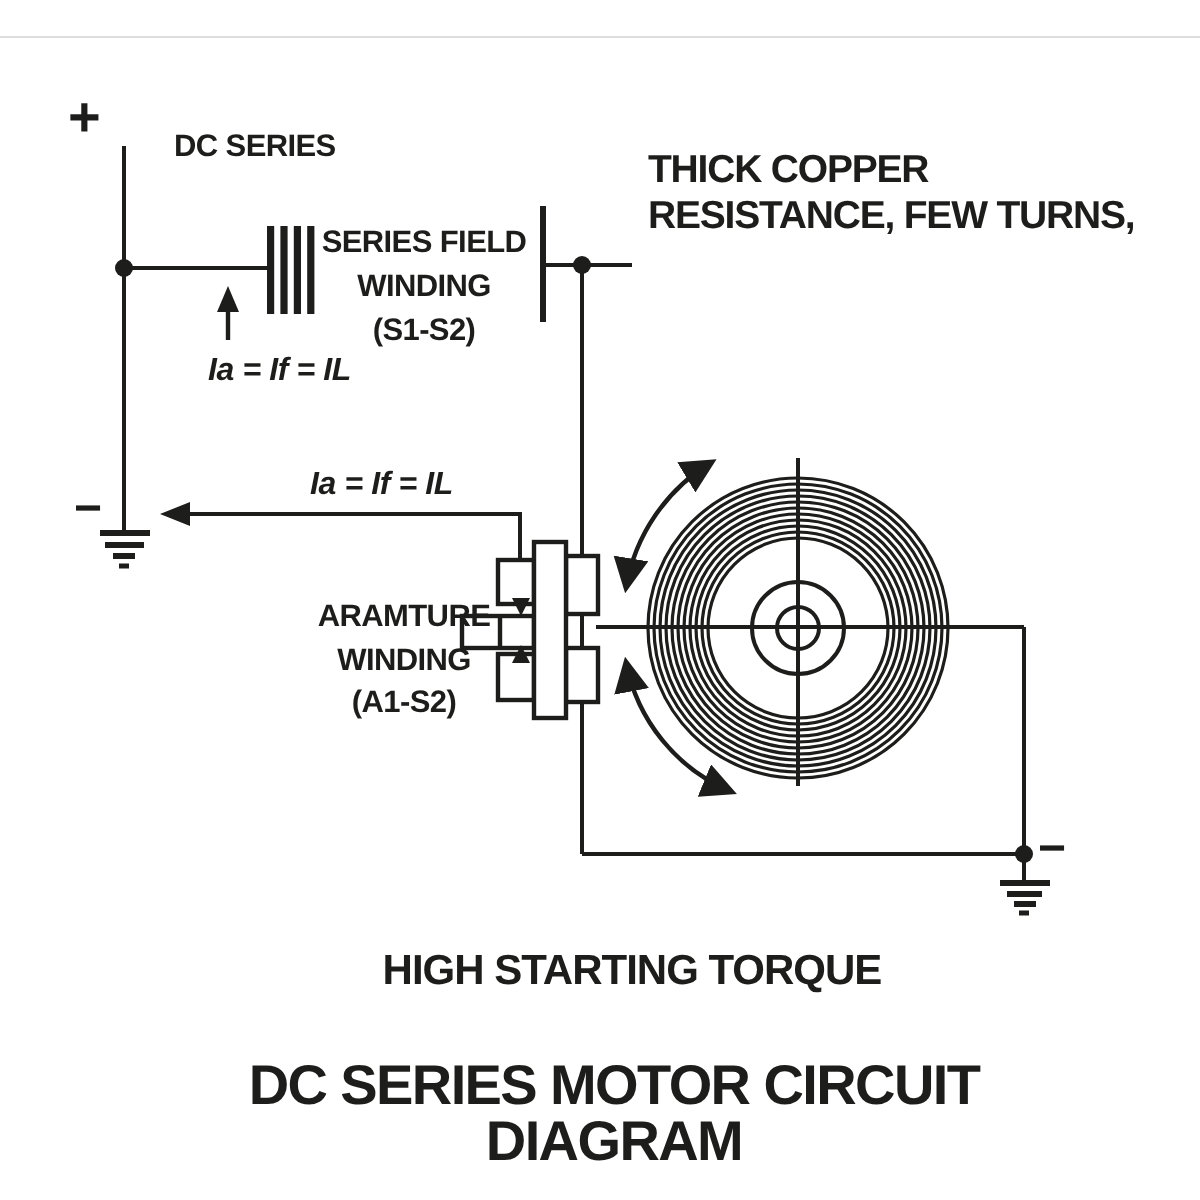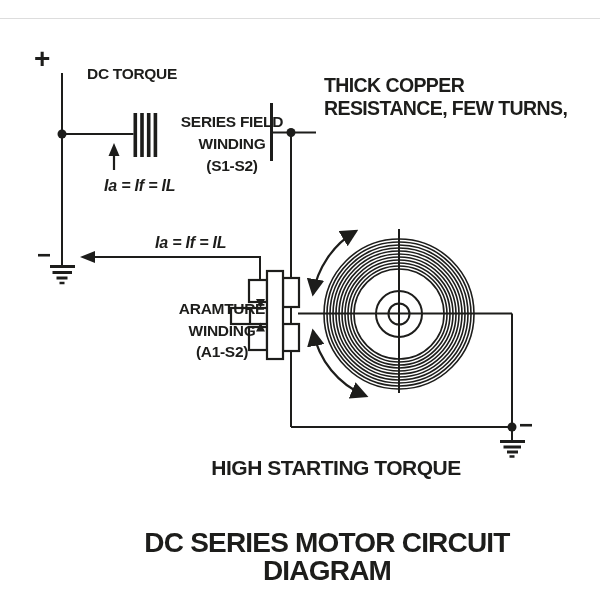--- a/index.html
+++ b/index.html
@@ -6,27 +6,27 @@
   #canvas{
     position:relative;width:600px;height:600px;background:#fff;overflow:hidden;
     font-family:"Liberation Sans","DejaVu Sans",sans-serif;color:#1d1d1b;
   }
   .rule{position:absolute;left:0;top:18px;width:600px;height:1px;background:#ddd;}
   svg{position:absolute;left:0;top:0;}
   .lbl{position:absolute;font-weight:bold;white-space:nowrap;line-height:1;letter-spacing:-0.3px;}
   .plus{font-size:28px;}
   .minus{font-size:24px;}
   .dc-supply{font-size:15.5px;}
-  .blk{position:absolute;font-weight:bold;text-align:center;letter-spacing:-0.3px;padding-left:20px;}
+  .blk{position:absolute;font-weight:bold;text-align:center;letter-spacing:-0.3px;}
   .sf{left:158px;top:111px;width:108px;font-size:15.5px;line-height:22px;}
   .arm{left:154px;top:298px;width:96px;font-size:15.5px;line-height:21.5px;}
   .copper{position:absolute;left:324px;top:74px;font-weight:bold;font-size:19.5px;
           line-height:23px;letter-spacing:-0.6px;white-space:nowrap;}
   .cur{font-size:16px;font-style:italic;letter-spacing:-0.2px;margin-left:27px;}
-  .torque{left:151px;top:457px;width:330px;font-size:21px;letter-spacing:-0.5px;line-height:1;}
+  .torque{left:151px;top:475px;width:330px;font-size:21px;letter-spacing:-0.5px;line-height:1;}
   .title{left:95px;top:529px;width:424px;font-size:28px;letter-spacing:-0.8px;line-height:1;}
 </style>
 </head>
 <body>
 
 <div id="canvas">
 
   <div class="rule"></div>
 
   <svg width="600" height="600" viewBox="0 0 600 600">
@@ -122,21 +122,21 @@
 
     <g fill="#1d1d1b">
       <circle cx="62" cy="134" r="4.5"></circle>
       <circle cx="291" cy="132.5" r="4.5"></circle>
       <circle cx="512" cy="427" r="4.5"></circle>
     </g>
   </svg>
 
   <div class="lbl plus" style="left:34px;top:45px;">+</div>
 
-  <div class="lbl dc-supply" style="left:87px;top:66px;">DC TORQUE</div>
+  <div class="lbl dc-supply" style="left:87px;top:66px;">DC SERIES</div>
 
   <div class="blk sf">
     <div>SERIES FIELD</div>
     <div>WINDING</div>
     <div>(S1-S2)</div>
   </div>
 
   <div class="copper">
     <div>THICK COPPER</div>
     <div>RESISTANCE, FEW TURNS,</div>

